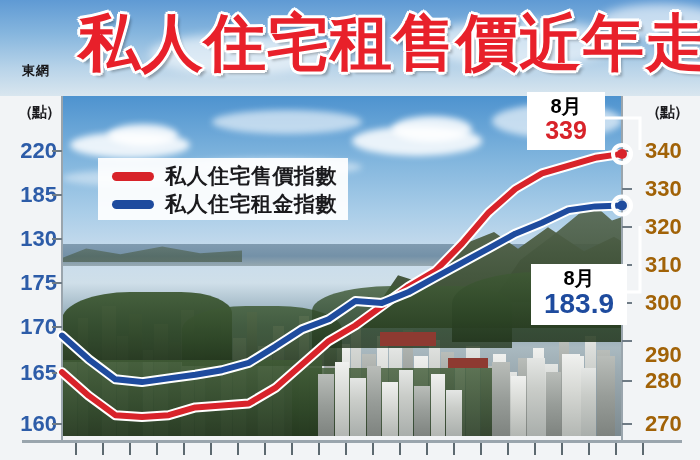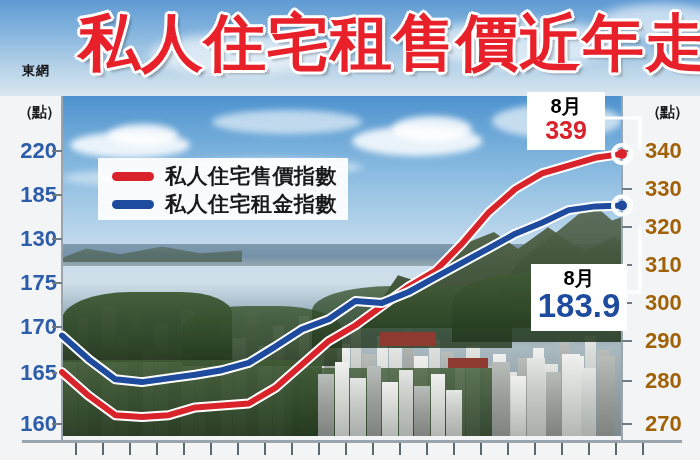--- a/index.html
+++ b/index.html
@@ -207,21 +207,21 @@
   <div class="tickmark" style="left:52px;width:10px;top:282px;"></div>
   <div class="tickmark" style="left:52px;width:10px;top:326px;"></div>
   <div class="tickmark" style="left:52px;width:10px;top:372px;"></div>
   <div class="tickmark" style="left:52px;width:10px;top:423px;"></div>
 
   <div class="ytick r" style="top:140px;">340</div>
   <div class="ytick r" style="top:178px;">330</div>
   <div class="ytick r" style="top:216px;">320</div>
   <div class="ytick r" style="top:254px;">310</div>
   <div class="ytick r" style="top:292px;">300</div>
-  <div class="ytick r" style="top:330px;">290</div>
+  <div class="ytick r" style="top:344px;">290</div>
   <div class="ytick r" style="top:370px;">280</div>
   <div class="ytick r" style="top:413px;">270</div>
 
   <div class="tickmark" style="left:622px;width:10px;top:150px;"></div>
   <div class="tickmark" style="left:622px;width:10px;top:188px;"></div>
   <div class="tickmark" style="left:622px;width:10px;top:226px;"></div>
   <div class="tickmark" style="left:622px;width:10px;top:264px;"></div>
   <div class="tickmark" style="left:622px;width:10px;top:302px;"></div>
   <div class="tickmark" style="left:622px;width:10px;top:340px;"></div>
   <div class="tickmark" style="left:622px;width:10px;top:380px;"></div>
@@ -278,16 +278,16 @@
     </div>
   </div>
 
   <div class="callout" style="left:527px;top:92px;width:78px;padding:4px 0 7px;">
     <span style="font-size:20px;">8月</span>
     <span style="font-size:25px;" class="co-red">339</span>
   </div>
 
   <div class="callout" style="left:531px;top:264px;width:96px;padding:4px 0 7px;">
     <span style="font-size:20px;">8月</span>
-    <span style="font-size:33px;" class="co-blue">183.9</span>
+    <span style="font-size:28px;" class="co-blue">183.9</span>
   </div>
 
 </div>
 
 </body></html>

